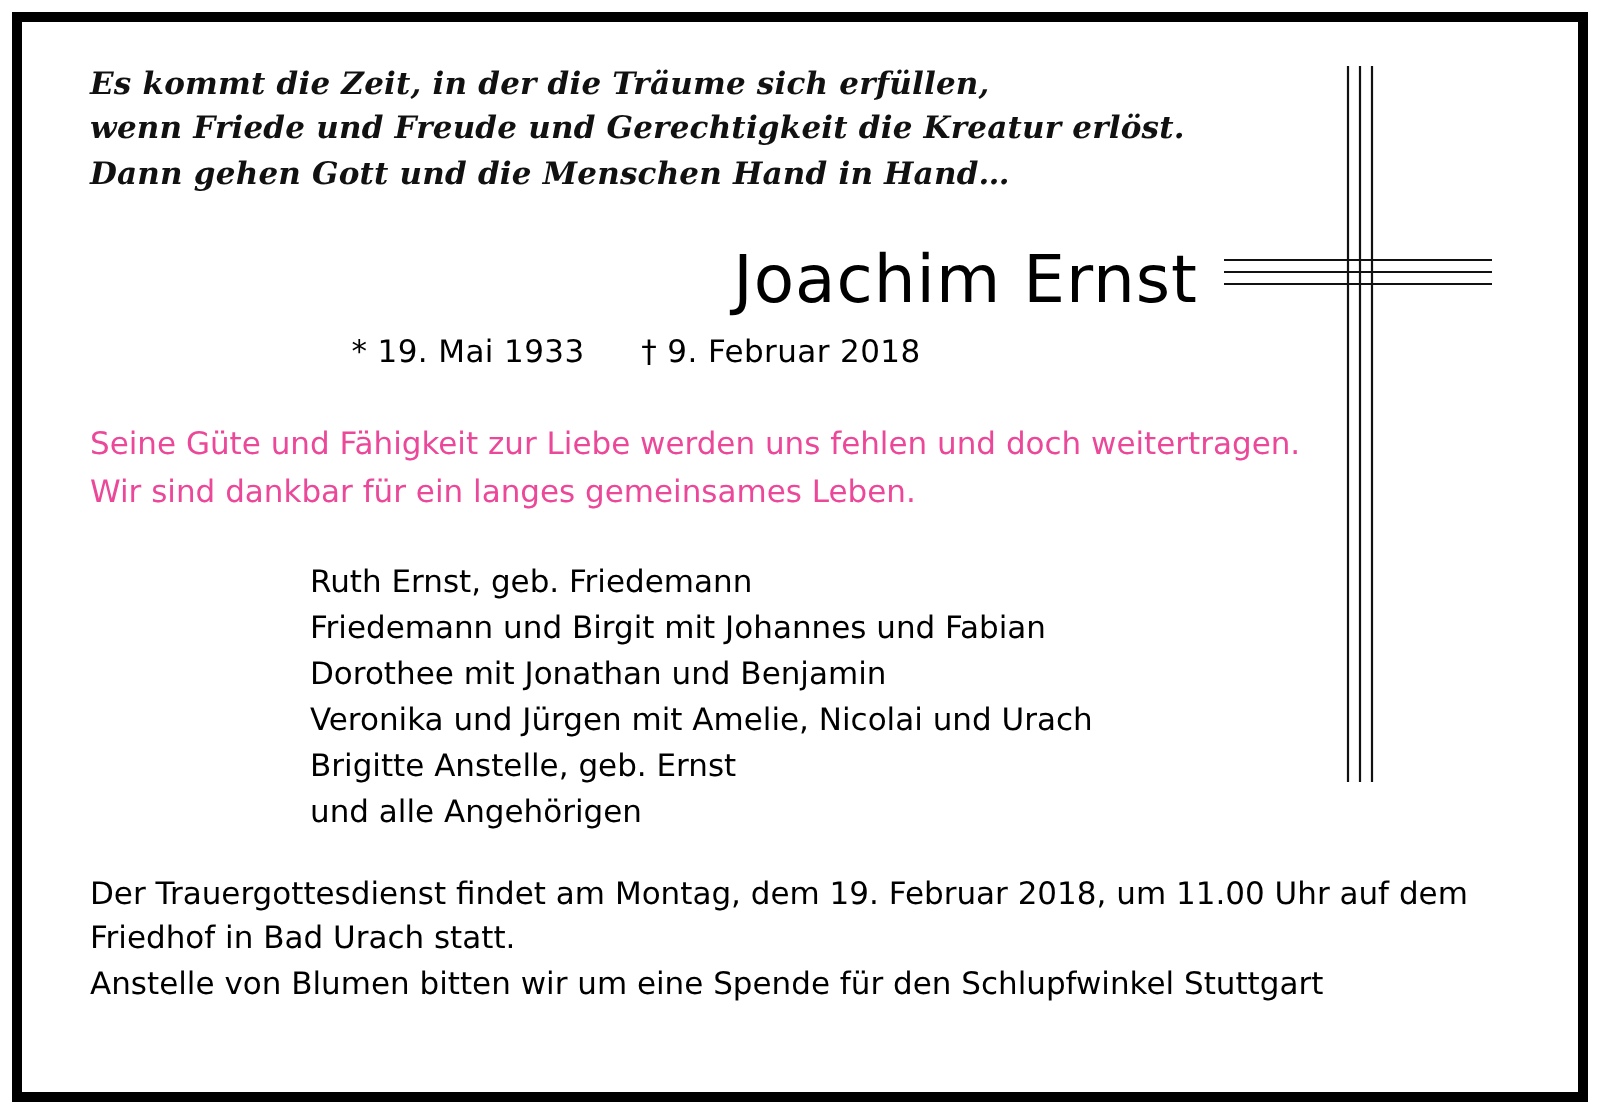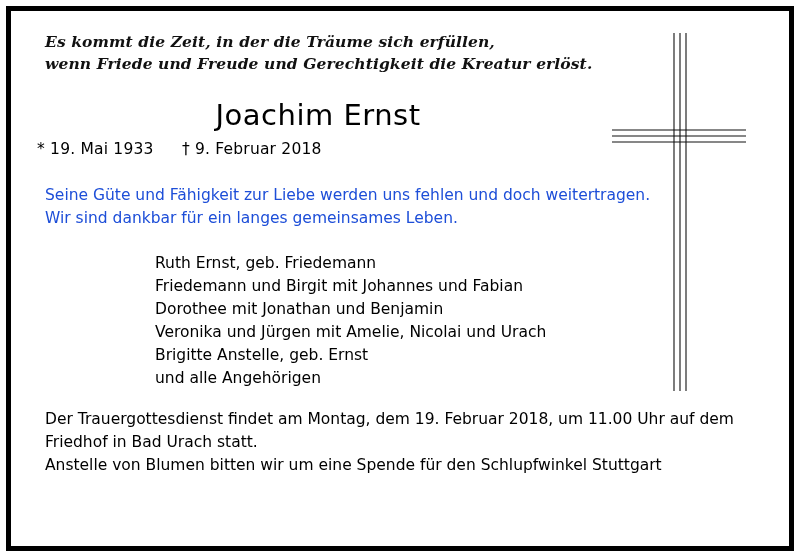--- a/index.html
+++ b/index.html
@@ -48,43 +48,44 @@
     font-size: 15.5px;
     line-height: 1.45;
     letter-spacing: 0.1px;
     margin: 6px 0 0 8px;
     color: #111;
     max-width: 620px;
   }
   .verse div { white-space: nowrap; }
 
   .name {
-    text-align: center;
-    font-size: 29px;
+    text-align: right;
+    font-size: 33px;
     font-weight: normal;
     letter-spacing: 0.5px;
     margin: 22px 0 0 0;
     padding-right: 170px;
     color: #000;
     font-family: "DejaVu Sans", sans-serif;
   }
   .dates {
+    text-align: center;
     font-size: 15.5px;
     margin: 8px 0 0 0;
     padding-right: 170px;
     color: #000;
     letter-spacing: 0.2px;
   }
   .dates .sep { display: inline-block; width: 18px; }
 
   .tribute {
     font-size: 15.5px;
     line-height: 1.5;
     margin: 26px 0 0 8px;
-    color: #1d4ed8;
+    color: #ec4899;
   }
   .tribute div { white-space: nowrap; }
 
   .family {
     font-size: 15.5px;
     line-height: 1.48;
     margin: 22px 0 0 118px;
     color: #000;
   }
   .family div { white-space: nowrap; }
@@ -114,20 +115,21 @@
 </head>
 <body>
 
 <div class="page">
   <div class="frame">
     <div class="inner">
 
       <div class="verse">
         <div>Es kommt die Zeit, in der die Träume sich erfüllen,</div>
         <div>wenn Friede und Freude und Gerechtigkeit die Kreatur erlöst.</div>
+        <div>Dann gehen Gott und die Menschen Hand in Hand…</div>
       </div>
 
       <div class="name">Joachim Ernst</div>
 
       <div class="dates">
         <span>* 19. Mai 1933</span>
         <span class="sep"></span>
         <span>† 9. Februar 2018</span>
       </div>
 

